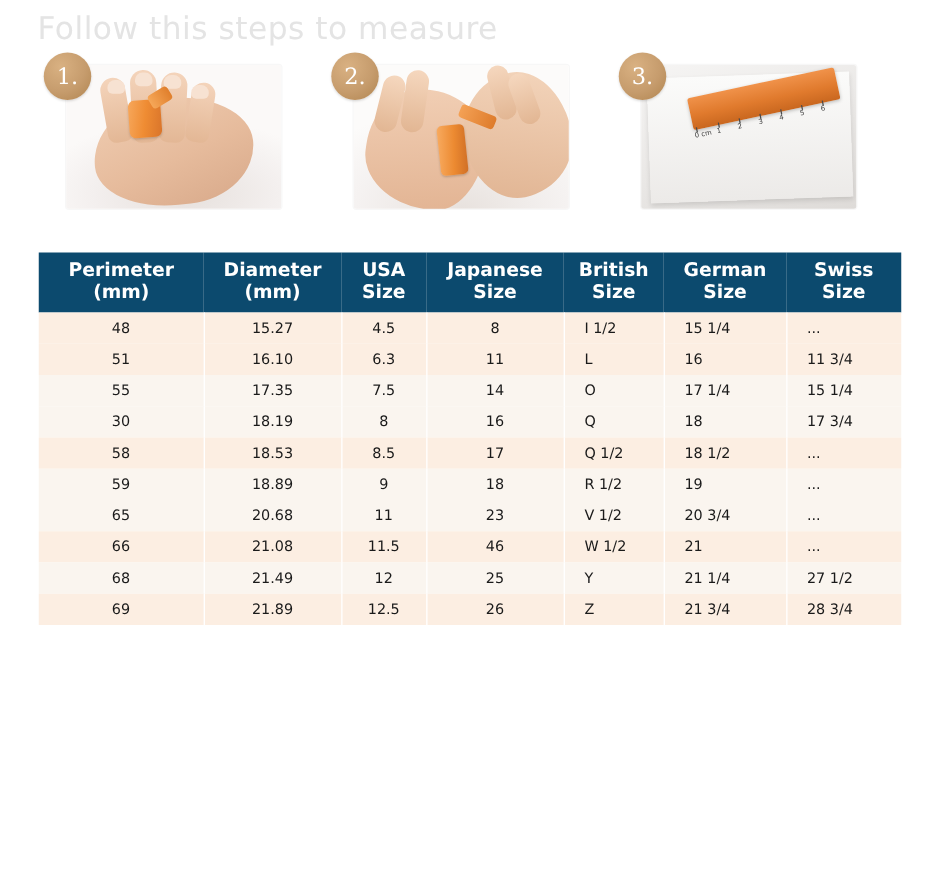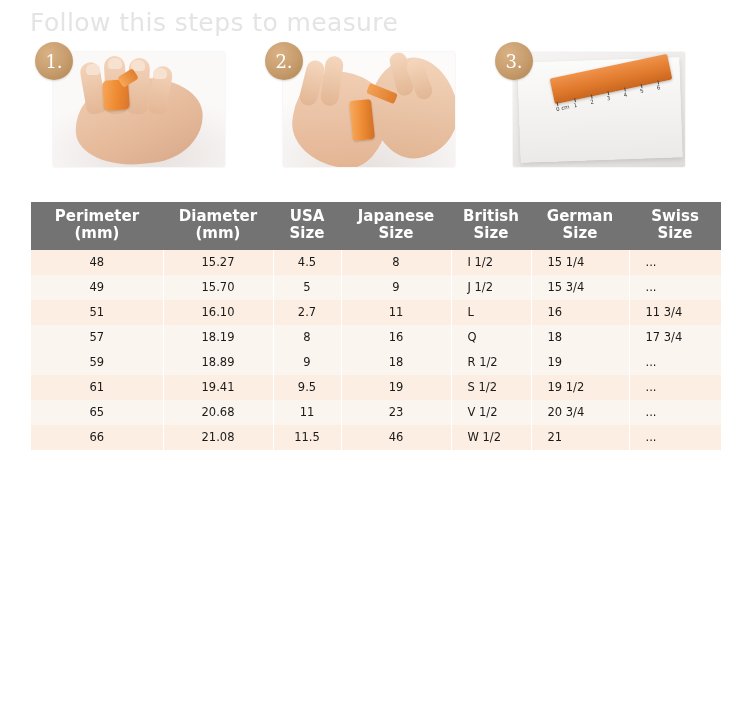--- a/index.html
+++ b/index.html
@@ -225,21 +225,21 @@
     left: 31px;
     top: 202px;
     width: 690px;
   }
   table.size-table {
     border-collapse: collapse;
     width: 690px;
     table-layout: fixed;
   }
   table.size-table th {
-    background: #737373;
+    background: #0c4a6e;
     color: #ffffff;
     font-size: 15px;
     font-weight: bold;
     padding: 6px 2px 7px 2px;
     line-height: 1.15;
     text-align: center;
     font-family: "DejaVu Sans", sans-serif;
     border: none;
   }
   table.size-table td {
@@ -377,80 +377,98 @@
       <tbody>
           <tr class="odd">
             <td>48</td>
             <td>15.27</td>
             <td>4.5</td>
             <td>8</td>
             <td class="col-brit">I 1/2</td>
             <td class="col-ger">15 1/4</td>
             <td class="col-swi">...</td>
           </tr>
-          <tr class="even">
-            <td>49</td>
-            <td>15.70</td>
-            <td>5</td>
-            <td>9</td>
-            <td class="col-brit">J 1/2</td>
-            <td class="col-ger">15 3/4</td>
-            <td class="col-swi">...</td>
-          </tr>
           <tr class="odd">
             <td>51</td>
             <td>16.10</td>
-            <td>2.7</td>
+            <td>6.3</td>
             <td>11</td>
             <td class="col-brit">L</td>
             <td class="col-ger">16</td>
             <td class="col-swi">11 3/4</td>
           </tr>
           <tr class="even">
-            <td>57</td>
+            <td>55</td>
+            <td>17.35</td>
+            <td>7.5</td>
+            <td>14</td>
+            <td class="col-brit">O</td>
+            <td class="col-ger">17 1/4</td>
+            <td class="col-swi">15 1/4</td>
+          </tr>
+          <tr class="even">
+            <td>30</td>
             <td>18.19</td>
             <td>8</td>
             <td>16</td>
             <td class="col-brit">Q</td>
             <td class="col-ger">18</td>
             <td class="col-swi">17 3/4</td>
+          </tr>
+          <tr class="odd">
+            <td>58</td>
+            <td>18.53</td>
+            <td>8.5</td>
+            <td>17</td>
+            <td class="col-brit">Q 1/2</td>
+            <td class="col-ger">18 1/2</td>
+            <td class="col-swi">...</td>
           </tr>
           <tr class="even">
             <td>59</td>
             <td>18.89</td>
             <td>9</td>
             <td>18</td>
             <td class="col-brit">R 1/2</td>
             <td class="col-ger">19</td>
             <td class="col-swi">...</td>
           </tr>
-          <tr class="odd">
-            <td>61</td>
-            <td>19.41</td>
-            <td>9.5</td>
-            <td>19</td>
-            <td class="col-brit">S 1/2</td>
-            <td class="col-ger">19 1/2</td>
-            <td class="col-swi">...</td>
-          </tr>
           <tr class="even">
             <td>65</td>
             <td>20.68</td>
             <td>11</td>
             <td>23</td>
             <td class="col-brit">V 1/2</td>
             <td class="col-ger">20 3/4</td>
             <td class="col-swi">...</td>
           </tr>
           <tr class="odd">
             <td>66</td>
             <td>21.08</td>
             <td>11.5</td>
             <td>46</td>
             <td class="col-brit">W 1/2</td>
             <td class="col-ger">21</td>
             <td class="col-swi">...</td>
           </tr>
+          <tr class="even">
+            <td>68</td>
+            <td>21.49</td>
+            <td>12</td>
+            <td>25</td>
+            <td class="col-brit">Y</td>
+            <td class="col-ger">21 1/4</td>
+            <td class="col-swi">27 1/2</td>
+          </tr>
+          <tr class="odd">
+            <td>69</td>
+            <td>21.89</td>
+            <td>12.5</td>
+            <td>26</td>
+            <td class="col-brit">Z</td>
+            <td class="col-ger">21 3/4</td>
+            <td class="col-swi">28 3/4</td>
+          </tr>
         </tbody>
     </table>
   </div>
 
 </div>
 
 </body></html>

